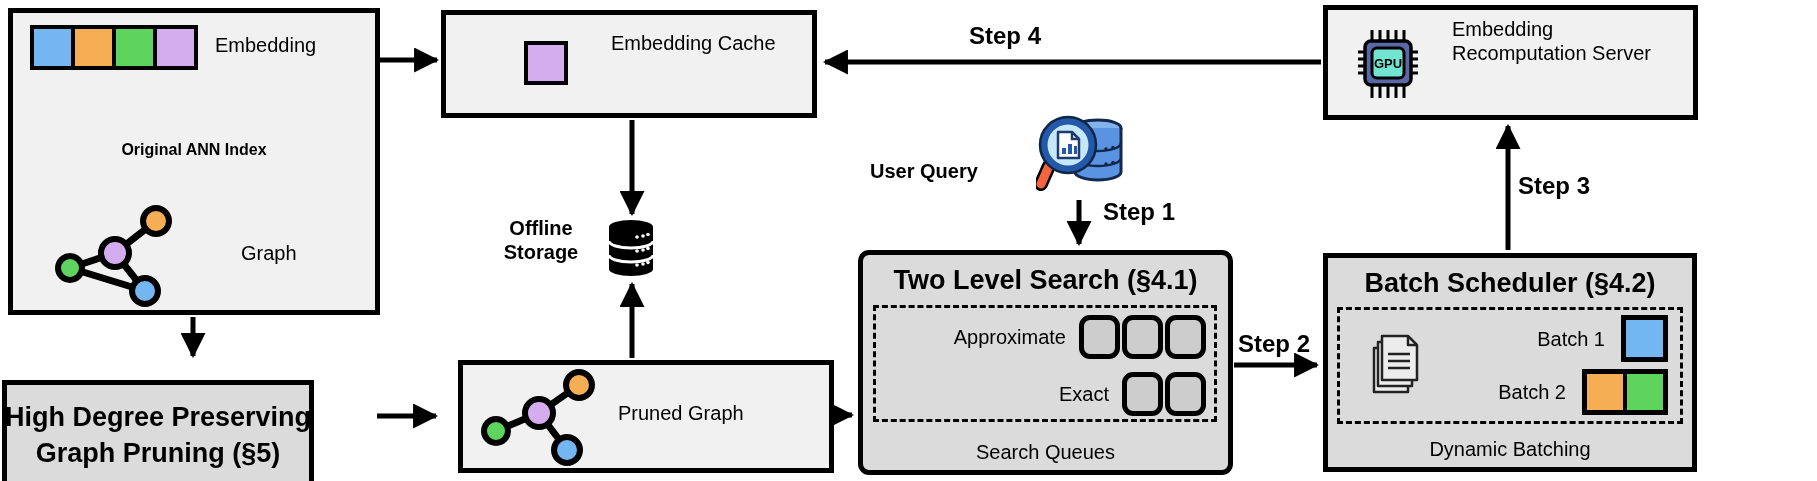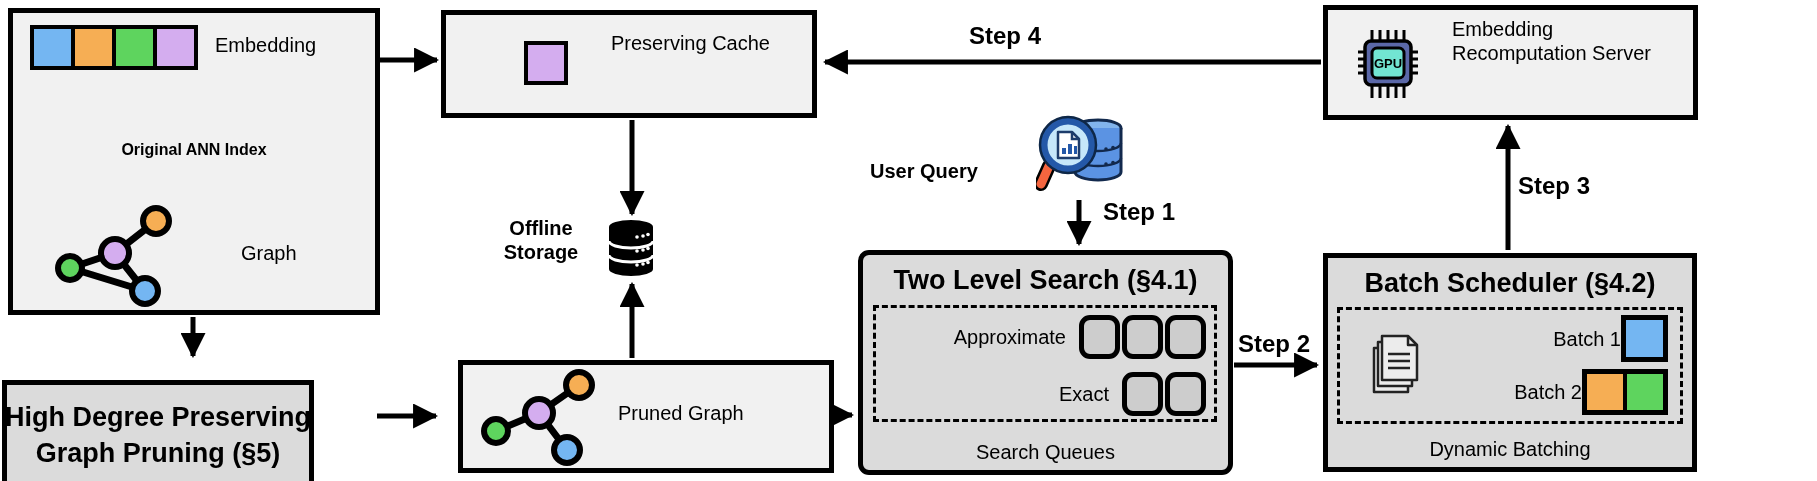--- a/index.html
+++ b/index.html
@@ -54,21 +54,21 @@
   #tls-row1{top:7px;}
   #tls-row2{top:64px;}
   .q-squares{display:flex;gap:2px;}
   .q-square{width:31px;height:34px;border:5px solid #000;border-radius:11px;}
   #tls-caption{left:0;right:0;bottom:6px;}
 
   
   #bs-title{left:0;right:0;top:10px;}
   #bs-dashed{left:9px;top:49px;width:346px;height:117px;}
   #bs-docs{position:absolute;left:28px;top:22px;}
-  .b-row{position:absolute;right:12px;display:flex;align-items:center;}
+  .b-row{position:absolute;right:12px;display:flex;align-items:center;gap:16px;}
   #bs-row1{top:5px;}
   #bs-row2{top:59px;}
   .b-single{width:37px;height:37px;border:5px solid #000;}
   .b-pair{display:flex;gap:4px;border:5px solid #000;background:#000;}
   .b-cell{width:36px;height:36px;}
   #bs-caption{left:0;right:0;bottom:6px;}
 
   
   .hdgp-line{font-size:27px;font-weight:700;white-space:nowrap;line-height:1.3;}
 
@@ -126,21 +126,21 @@
       <circle cx="17" cy="67" r="12" stroke="#000" stroke-width="6" fill="#5ED45E"></circle>
       <circle cx="103" cy="20" r="13" stroke="#000" stroke-width="6" fill="#F6AE54"></circle>
       <circle cx="92" cy="90" r="13" stroke="#000" stroke-width="6" fill="#74B6F2"></circle>
       <circle cx="62" cy="52" r="14" stroke="#000" stroke-width="6" fill="#D4ADEF"></circle>
     </svg>
     <div id="ann-graph-label" class="abs lbl">Graph</div>
   </div>
 
   <div id="cache-box" class="box" style="background-color: rgb(241, 241, 241);">
     <div id="cache-square" class="abs" style="background-color: rgb(212, 173, 239);"></div>
-    <div id="cache-label" class="abs lbl">Preserving Cache</div>
+    <div id="cache-label" class="abs lbl">Embedding Cache</div>
   </div>
 
   <div id="storage-label" class="abs lbl center">Offline Storage</div>
   <svg id="storage-icon" class="abs" width="49" height="60" viewBox="0 0 49 60">
     <path d="M2,8 v42 a22,7 0 0 0 44,0 v-42" fill="#000"></path>
     <ellipse cx="24" cy="8" rx="22" ry="7" fill="#000"></ellipse>
     <path d="M2,22 a22,7 0 0 0 44,0" stroke="#fff" stroke-width="3" fill="none"></path>
     <path d="M2,36 a22,7 0 0 0 44,0" stroke="#fff" stroke-width="3" fill="none"></path>
     <g fill="#fff">
       <circle cx="30" cy="18" r="1.8"></circle>

